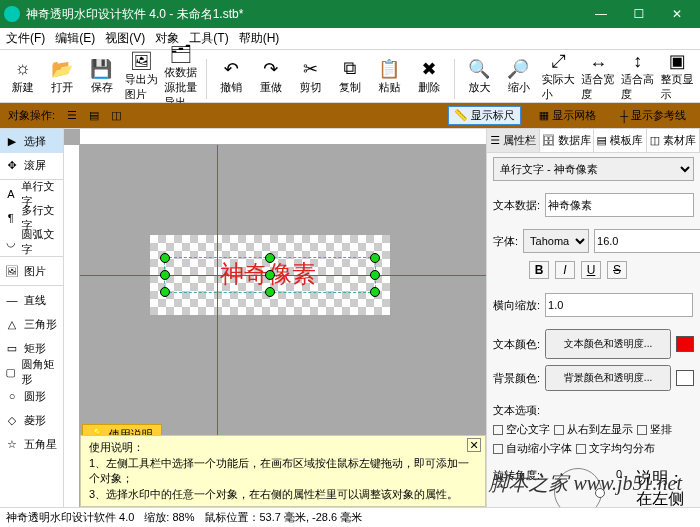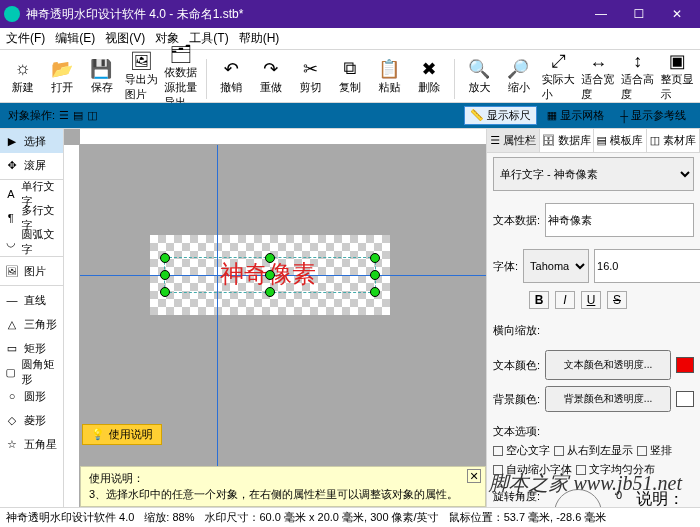--- a/index.html
+++ b/index.html
@@ -1,26 +1,26 @@
 <!DOCTYPE html>
 <html><head>
 <meta charset="utf-8">
 <style>
 * { margin: 0; padding: 0; box-sizing: border-box; font-family: "Microsoft YaHei", SimSun, sans-serif; }
 body { width: 700px; height: 527px; background: #f0f0f0; overflow: hidden; font-size: 12px; display: flex; flex-direction: column; }
-.titlebar { height: 28px; background: #4c1d95; color: #fff; display: flex; align-items: center; padding: 0 4px; }
+.titlebar { height: 28px; background: #15803d; color: #fff; display: flex; align-items: center; padding: 0 4px; }
 .titlebar .ico { width: 16px; height: 16px; border-radius: 50%; background: #00c9b3; margin-right: 6px; display: inline-block; }
 .titlebar .spacer { flex: 1; }
 .titlebar .winbtn { width: 38px; height: 28px; display: flex; align-items: center; justify-content: center; color: #fff; }
 .menubar { height: 22px; background: #fff; border-bottom: 1px solid #d7d7d7; display: flex; align-items: center; padding: 0 6px; gap: 10px; }
 .toolbar { background: #fff; border-bottom: 1px solid #d7d7d7; display: flex; align-items: flex-end; padding: 3px 6px; gap: 6px; }
 .toolbtn { display: flex; flex-direction: column; align-items: center; width: 46px; height: 46px; justify-content: center; font-size: 11px; }
 .toolbtn .glyph { font-size: 18px; height: 22px; display: flex; align-items: center; }
 .tsep { width: 1px; height: 40px; background: #d7d7d7; margin: 0 2px; }
-.optbar { height: 26px; background: #0369a1; border-bottom: 1px solid #d7d7d7; display: flex; align-items: center; padding: 0 8px; gap: 4px; font-size: 11px; }
+.optbar { height: 26px; background: #a16207; border-bottom: 1px solid #d7d7d7; display: flex; align-items: center; padding: 0 8px; gap: 12px; font-size: 11px; }
 .optbar .spacer { flex: 1; }
 .optchip { display: flex; align-items: center; gap: 3px; padding: 1px 5px; border: 1px solid transparent; }
 .optchip.active { border: 1px solid #3a8cd8; background: #e3f0fb; }
 .content { flex: 1; display: flex; min-height: 0; }
 .leftbar { width: 64px; background: #fff; border-right: 1px solid #d7d7d7; display: flex; flex-direction: column; font-size: 11px; }
 .ltool { height: 24px; display: flex; align-items: center; padding: 0 5px; gap: 5px; }
 .ltool.sel { background: #cce4f7; }
 .ltool .ic { width: 14px; display: flex; justify-content: center; }
 .lsep { height: 1px; background: #d7d7d7; margin: 2px 0; }
 .canvaswrap { flex: 1; background: #a9a9a9; position: relative; display: flex; flex-direction: column; }
@@ -38,21 +38,21 @@
 .sampletext { position: absolute; left: 140px; top: 113px; font-size: 24px; color: #d22; font-family: SimSun, serif; white-space: nowrap; }
 .hintbox { position: absolute; left: 0; right: 0; bottom: 0; background: #ffffcc; border: 1px solid #cca; padding: 4px 8px; font-size: 11px; line-height: 1.4; }
 .hintbox .close { position: absolute; right: 4px; top: 2px; width: 14px; height: 14px; border: 1px solid #888; text-align: center; line-height: 12px; font-size: 11px; }
 .rightpanel { width: 214px; background: #f7f7f7; border-left: 1px solid #d7d7d7; display: flex; flex-direction: column; font-size: 11px; overflow: hidden; }
 .tabsrow { height: 24px; background: #fff; display: flex; border-bottom: 1px solid #d7d7d7; }
 .rtab { flex: 1; display: flex; align-items: center; justify-content: center; gap: 3px; border-right: 1px solid #d7d7d7; }
 .rtab.active { background: #e7e7e7; }
 .panelbody { flex: 1; overflow: hidden; padding: 4px 6px; display: flex; flex-direction: column; gap: 6px; }
 .field { display: flex; align-items: center; gap: 5px; }
 .field label { white-space: nowrap; text-align: right; }
-.field select, .field input[type=text] { flex: 1; height: 34px; font-size: 11px; border: 1px solid #aaa; padding: 0 2px; }
+.field select, .field input[type=text] { flex: 1; height: 24px; font-size: 11px; border: 1px solid #aaa; padding: 0 2px; }
 .stylerow { display: flex; gap: 6px; padding: 2px 0; justify-content: flex-start; }
 .stylebtn { width: 20px; height: 18px; border: 1px solid #aaa; display: flex; align-items: center; justify-content: center; font-size: 12px; }
 .hr { height: 1px; background: #d7d7d7; }
 .colorswatch { width: 18px; height: 16px; border: 1px solid #555; }
 .chk { display: flex; align-items: center; gap: 3px; }
 .rotbox { display: flex; align-items: flex-start; gap: 14px; }
 .dial { width: 48px; height: 48px; border: 1px solid #888; border-radius: 50%; position: relative; }
 .dial::after { content: ''; position: absolute; right: -4px; top: 50%; width: 8px; height: 8px; border: 1px solid #555; border-radius: 50%; background: #fff; margin-top: -4px; }
 .tipbtn { position: absolute; left: 2px; bottom: 62px; background: #ffcf33; border: 1px solid #d4a200; padding: 2px 8px; font-size: 11px; display: flex; align-items: center; gap: 4px; }
 .statusbar { height: 20px; background: #fff; border-top: 1px solid #d7d7d7; display: flex; align-items: center; font-size: 11px; padding: 0 6px; gap: 10px; }
@@ -252,20 +252,21 @@
           <div class="handle" style="left:50%;top:100%"></div>
           <div class="handle" style="left:100%;top:100%"></div>
         </div>
         <div class="tipbtn">
             <span>💡</span>
             <span>使用说明</span>
           </div>
         <div class="hintbox">
           <div class="close">✕</div>
           <div>使用说明：</div>
+          <div>1、左侧工具栏中选择一个功能后，在画布区域按住鼠标左键拖动，即可添加一个对象；</div>
           <div>3、选择水印中的任意一个对象，在右侧的属性栏里可以调整该对象的属性。</div>
         </div>
       </div>
     </div>
   </div>
 
   <div class="rightpanel">
     <div class="tabsrow">
       <div class="rtab active">
           <span>☰</span>
@@ -309,20 +310,21 @@
         <div class="stylebtn">
             <u>U</u>
           </div>
         <div class="stylebtn">
             <s>S</s>
           </div>
       </div>
       <div class="hr"></div>
       <div class="field">
         <label>横向缩放:</label>
+        <input type="text" style="flex: 0 0 38px;" value="1.0">
         <span style="flex:1"></span>
 
       </div>
       <div class="hr"></div>
       <div class="field">
           <label>文本颜色:</label>
           <button style="flex:1;height:30px;font-size:10px">文本颜色和透明度...</button>
           <div class="colorswatch" style="background:#e00"></div>
         </div>
       <div class="field">
@@ -361,17 +363,16 @@
         <span>0</span>
         <div style="flex:1;font-size:16px;line-height:1.3">说明：在左侧小圆点上按住 Shift 键拖动鼠标可以生成15度倍数角。</div>
       </div>
     </div>
   </div>
 </div>
 
 <div class="statusbar">
   <span>神奇透明水印设计软件 4.0</span>
   <span>缩放: 88%</span>
-  <span>水印尺寸：60.0 毫米 x 20.0 毫米, 300 像素/英寸</span>
   <span>鼠标位置：53.7 毫米, -28.6 毫米</span>
 </div>
 
 <div class="watermark">脚本之家 www.jb51.net</div>
 
 </body></html>

